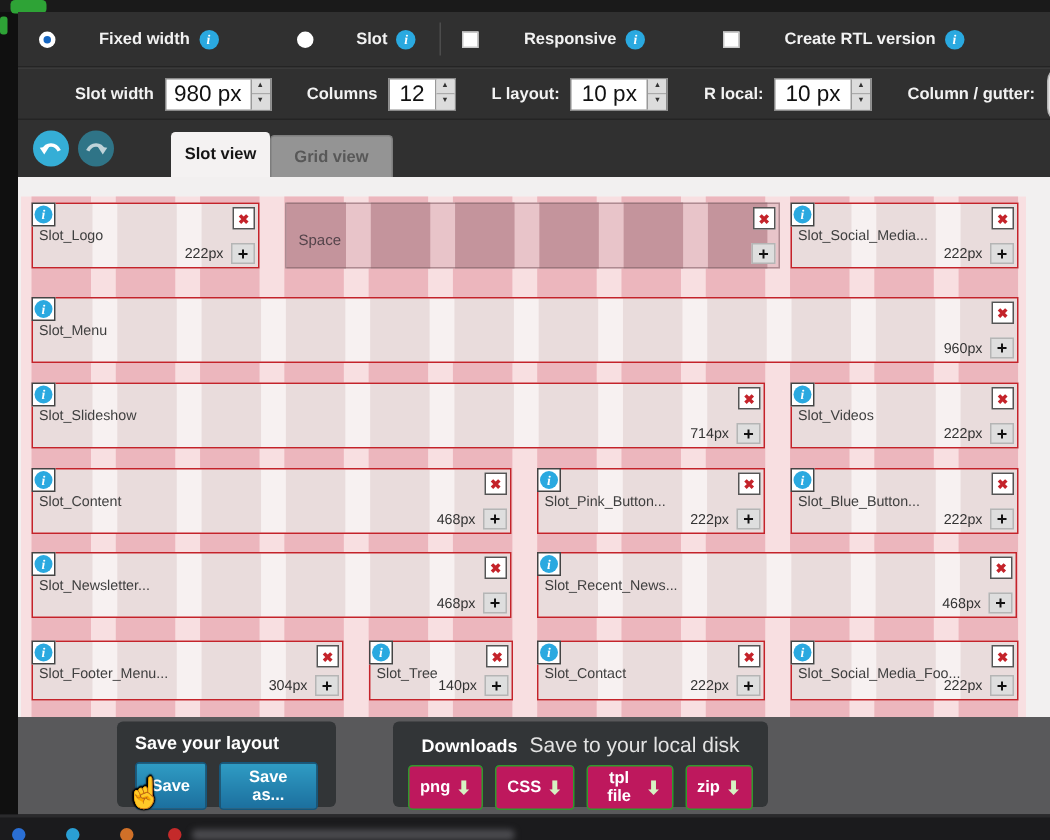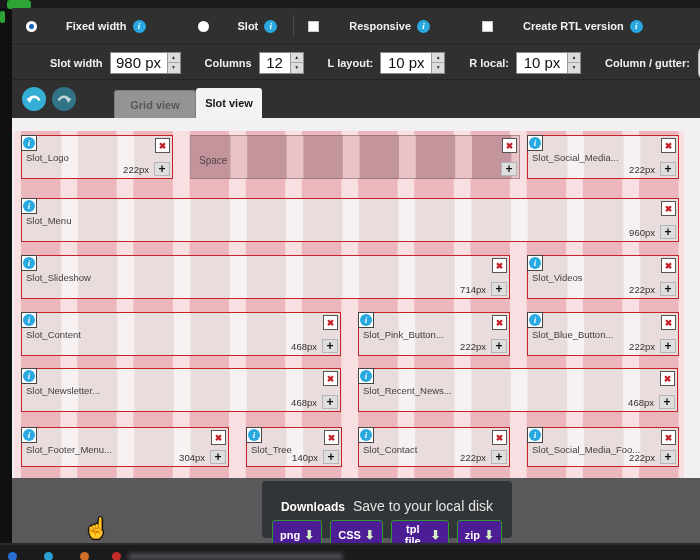--- a/index.html
+++ b/index.html
@@ -67,27 +67,27 @@
         box-sizing:border-box;color:#c4232a;font-weight:bold;font-size:9px;display:flex;align-items:center;justify-content:center;}
   .plusbox{position:absolute;right:2px;bottom:2px;width:16px;height:14px;background:#dedede;border:1px solid #b5b5b5;
         box-sizing:border-box;color:#111;font-weight:bold;font-size:12px;display:flex;align-items:center;justify-content:center;line-height:1;}
   .sname{position:absolute;left:4px;top:16px;font-size:9.5px;color:#3f3f3f;white-space:nowrap;}
   .ssize{position:absolute;right:23px;bottom:3px;font-size:9.5px;color:#333;}
   .space .sname{left:8px;top:auto;bottom:12px;color:#54434a;font-size:10px;}
   
   #footer{position:relative;height:65px;background:#59595b;}
   .panel{position:absolute;top:3px;height:57px;background:#323537;border-radius:4px;box-sizing:border-box;}
   #save-panel{left:66px;width:146px;padding:7px 12px;}
-  #dl-panel{left:250px;width:250px;padding:17px 10px;}
+  #dl-panel{left:250px;width:250px;padding:7px 10px;}
   .panel-title{color:#fff;font-weight:bold;font-size:12px;}
   .panel-sub{color:#e3e3e3;font-size:14px;margin-left:8px;font-weight:normal;}
   .btn-row{display:flex;gap:8px;margin-top:6px;}
   .btn-blue{background:linear-gradient(#2f9cc4,#1c6f9e);border:1px solid #15577c;border-radius:3px;color:#fff;
             font-weight:bold;font-size:11px;padding:3px 10px;font-family:inherit;cursor:pointer;}
-  .btn-green{background:#4c1d95;border:1px solid #2f9a2c;border-radius:3px;color:#fff;font-weight:bold;
+  .btn-green{background:#be185d;border:1px solid #2f9a2c;border-radius:3px;color:#fff;font-weight:bold;
              font-size:11px;padding:2px 7px;display:flex;align-items:center;gap:4px;font-family:inherit;cursor:pointer;}
   .dl-arrow{color:#d6f2c2;font-size:12px;line-height:1;}
   #dl-title-row{display:flex;align-items:baseline;justify-content:center;}
   
   #bottom-bar{position:absolute;left:0;top:543px;width:700px;height:17px;background:#1b1b1d;border-top:2px solid #2a2a2c;}
   .bb-dot{position:absolute;bottom:1px;width:9px;height:9px;border-radius:50%;}
   .bb-smudge{position:absolute;left:128px;bottom:2px;width:215px;height:7px;background:#4c4c50;filter:blur(2px);border-radius:3px;}
   
   #cursor{position:absolute;left:84px;top:516px;font-size:20px;color:#fff;z-index:50;
           text-shadow:-1px 0 1px #000,1px 0 1px #000,0 -1px 1px #000,0 1px 1px #000;pointer-events:none;}
@@ -177,22 +177,22 @@
         <polygon points="0.5,6.5 7,5.5 3.5,11" fill="#fff"></polygon>
       </svg>
     </span>
     <span class="nav-circle" id="redo-btn">
       <svg width="16" height="14" viewBox="0 0 16 14">
         <path d="M13 8 C11 3.5, 5 3.5, 2.5 8.5" stroke="#bfd3d9" stroke-width="2.4" fill="none"></path>
         <polygon points="15.5,6.5 9,5.5 12.5,11" fill="#bfd3d9"></polygon>
       </svg>
     </span>
     <span id="tabs-wrap">
+      <span class="tab" id="tab-slot">Slot view</span>
       <span class="tab" id="tab-grid">Grid view</span>
-      <span class="tab" id="tab-slot">Slot view</span>
     </span>
   </div>
 
   <div id="content">
     <div id="canvas">
         <div class="slot" style="left: 7px; top: 4px; width: 152px; height: 44px;">
           <div class="ibox">
             <span class="icircle">i</span>
           </div>
           <div class="sname">Slot_Logo</div>
@@ -319,20 +319,27 @@
           </div>
           <div class="sname">Slot_Social_Media_Foo...</div>
           <div class="xbox">✖</div>
           <div class="ssize">222px</div>
           <div class="plusbox">+</div>
         </div>
       </div>
   </div>
 
   <div id="footer">
+    <div class="panel" id="save-panel">
+      <div class="panel-title">Save your layout</div>
+      <div class="btn-row">
+        <button class="btn-blue">Save</button>
+        <button class="btn-blue">Save as...</button>
+      </div>
+    </div>
     <div class="panel" id="dl-panel">
       <div id="dl-title-row">
         <span class="panel-title">Downloads</span>
         <span class="panel-sub">Save to your local disk</span>
       </div>
       <div class="btn-row" style="justify-content:center">
           <button class="btn-green">
             <span>png</span>
             <span class="dl-arrow">⬇</span>
           </button>

